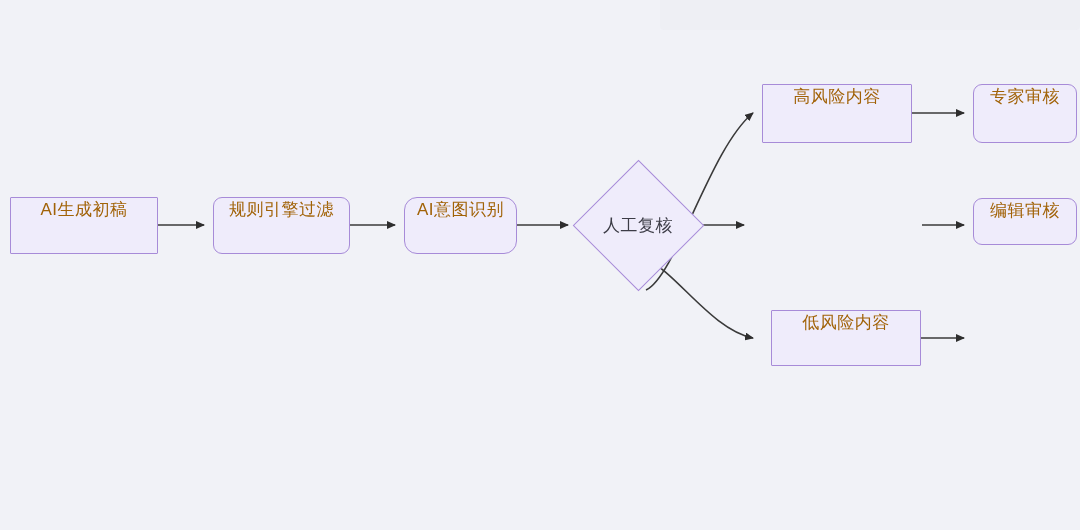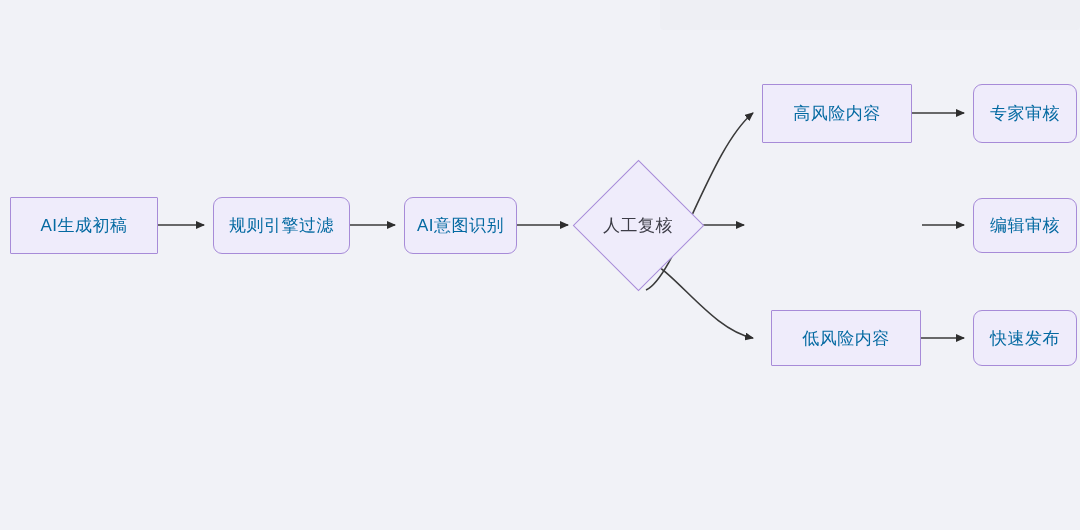--- a/index.html
+++ b/index.html
@@ -37,23 +37,23 @@
     width: 1080px;
     height: 530px;
     pointer-events: none;
   }
   .node {
     position: absolute;
     box-sizing: border-box;
     background: #efecfb;
     border: 1.5px solid #a78bd8;
     display: flex;
-    align-items: center;
+    align-items: flex-start;
     justify-content: center;
-    color: #0369a1;
+    color: #a16207;
     font-size: 17px;
     letter-spacing: 0.5px;
     white-space: nowrap;
   }
   .node.rounded { border-radius: 9px; }
   .node.sharp   { border-radius: 1px; }
 
   .diamond-wrap {
     position: absolute;
     width: 122px;
@@ -113,21 +113,21 @@
   </svg>
 
   <div class="node sharp" style="left:10px;  top:197px; width:148px; height:57px;">
     <span>AI生成初稿</span>
   </div>
 
   <div class="node rounded" style="left:213px; top:197px; width:137px; height:57px;">
     <span>规则引擎过滤</span>
   </div>
 
-  <div class="node rounded" style="left:404px; top:197px; width:113px; height:57px;">
+  <div class="node rounded" style="left:404px; top:197px; width:113px; height:57px;border-radius:13px;">
     <span>AI意图识别</span>
   </div>
 
   <div class="diamond-wrap" style="left:577px; top:159px;">
     <div class="diamond-shape"></div>
     <div class="diamond-label">人工复核</div>
   </div>
 
   <div class="node sharp" style="left:762px; top:84px;  width:150px; height:59px;">
     <span>高风险内容</span>
@@ -135,21 +135,18 @@
 
 
   <div class="node sharp" style="left:771px; top:310px; width:150px; height:56px;">
     <span>低风险内容</span>
   </div>
 
   <div class="node rounded" style="left:973px; top:84px;  width:104px; height:59px;">
     <span>专家审核</span>
   </div>
 
-  <div class="node rounded" style="left:973px; top:198px; width:104px; height:55px;">
+  <div class="node rounded" style="left:973px; top:198px; width:104px; height:47px;">
     <span>编辑审核</span>
   </div>
 
-  <div class="node rounded" style="left:973px; top:310px; width:104px; height:56px;">
-    <span>快速发布</span>
-  </div>
 
 </div>
 
 </body></html>

